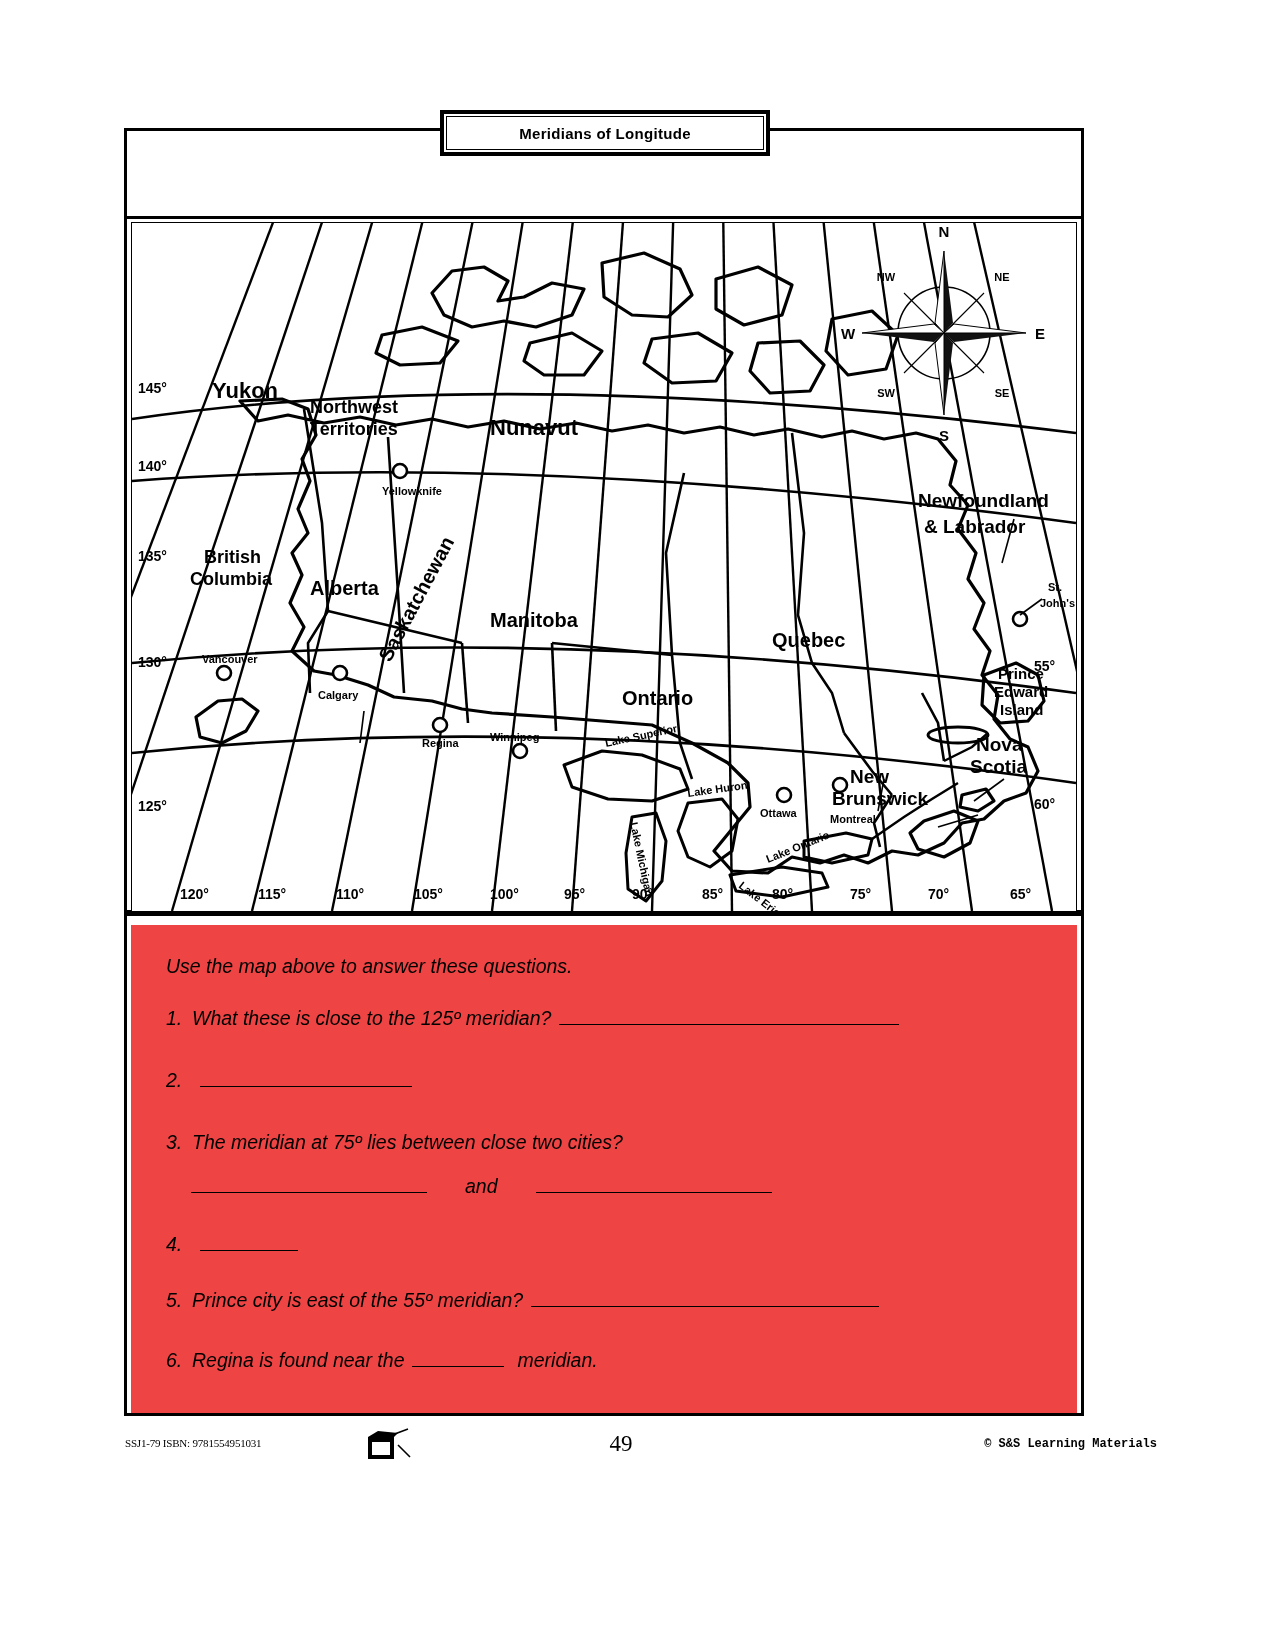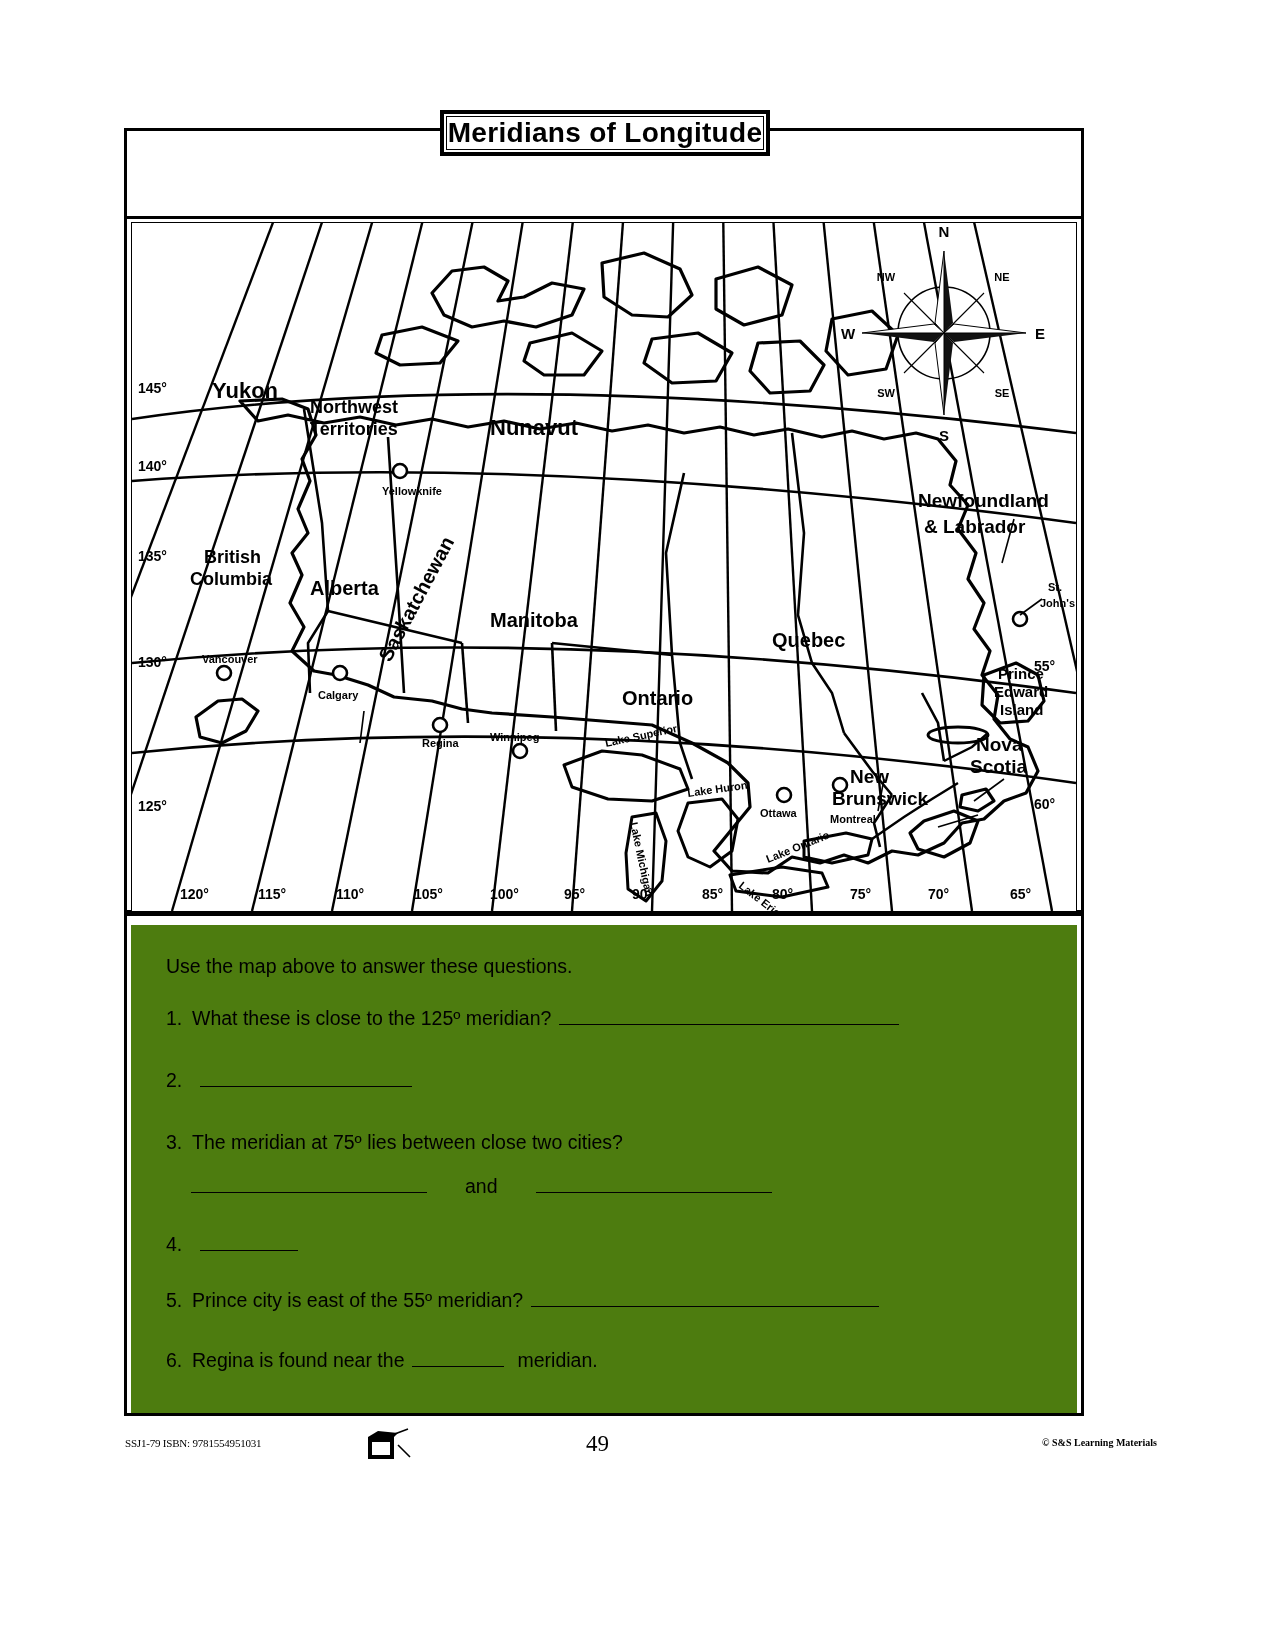--- a/index.html
+++ b/index.html
@@ -9,52 +9,52 @@
   
   .sheet{position:absolute;left:124px;top:128px;width:960px;height:1288px;
          border:3px solid #000;box-sizing:border-box;background:#fff;}
 
   
   .title-wrap{position:absolute;left:440px;top:110px;width:330px;height:46px;z-index:6;}
   .title-outer{width:100%;height:100%;border:4px solid #000;background:#fff;
                box-sizing:border-box;padding:2px;}
   .title-inner{width:100%;height:100%;border:1.5px solid #000;box-sizing:border-box;
                display:flex;align-items:center;justify-content:center;}
-  .title-text{font-size:28px;font-weight:bold;letter-spacing:.3px;white-space:nowrap;}
+  .title-text{font-size:15px;font-weight:bold;letter-spacing:.3px;white-space:nowrap;}
 
   
   .namebar{position:absolute;left:127px;top:131px;width:954px;height:88px;
            border-bottom:3px solid #000;box-sizing:border-box;}
 
   
   .mapframe{position:absolute;left:131px;top:222px;width:946px;height:690px;
             border:1px solid #000;box-sizing:border-box;overflow:hidden;background:#fff;}
   .mapframe svg{display:block;}
 
   
   .mapbottom{position:absolute;left:127px;top:910px;width:954px;height:6px;background:#000;}
 
   
-  .qarea{position:absolute;left:131px;top:925px;width:946px;height:488px;background:#4d7c0f;}
+  .qarea{position:absolute;left:131px;top:925px;width:946px;height:488px;background:#ef4444;font-style:italic;}
   .intro{position:absolute;left:35px;top:30px;font-size:19.5px;font-weight:500;}
   .q{position:absolute;left:35px;font-size:19.5px;font-weight:500;
      display:flex;align-items:baseline;white-space:nowrap;}
   .qnum{width:26px;display:inline-block;}
   .blank{display:inline-block;border-bottom:1.6px solid #000;height:17px;margin-left:8px;}
   .sub{position:absolute;font-size:19.5px;font-weight:500;display:flex;align-items:baseline;}
 
   
   .footer{position:absolute;left:0;top:1425px;width:1275px;height:60px;}
   .f-left{position:absolute;left:125px;top:12px;font-family:"Liberation Serif",serif;
           font-size:11px;font-weight:normal;letter-spacing:-.2px;}
   .f-logo{position:absolute;left:362px;top:2px;width:54px;height:34px;}
-  .f-page{position:absolute;left:586px;top:6px;width:70px;
+  .f-page{position:absolute;left:586px;top:6px;width:70px;text-align:center;
           font-family:"Liberation Serif",serif;font-size:23px;}
-  .f-right{position:absolute;right:118px;top:12px;font-family:Liberation Serif, serif;
-           font-size:10px;font-weight:bold;}
+  .f-right{position:absolute;right:118px;top:12px;font-family:Liberation Mono, monospace;
+           font-size:12px;font-weight:bold;}
 
   .mlabel{font-family:"Liberation Sans",sans-serif;font-weight:bold;}
 </style>
 </head>
 <body>
 
 <div class="title-wrap">
   <div class="title-outer">
     <div class="title-inner">
       <span class="title-text">Meridians of Longitude</span>

